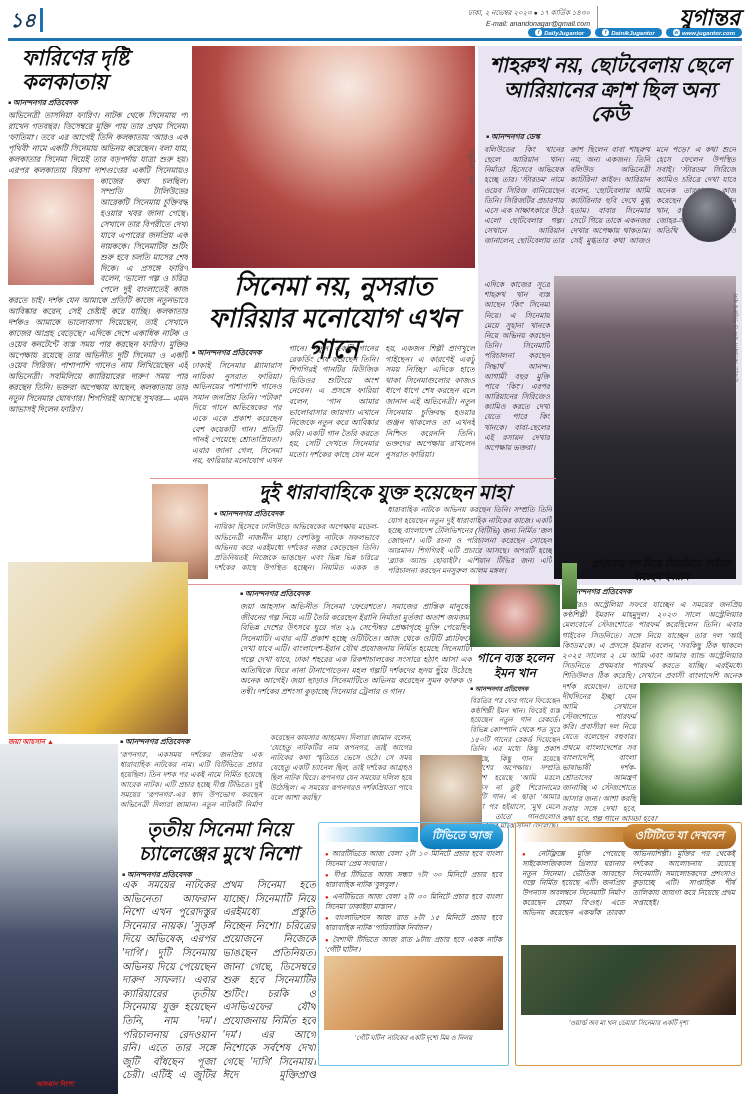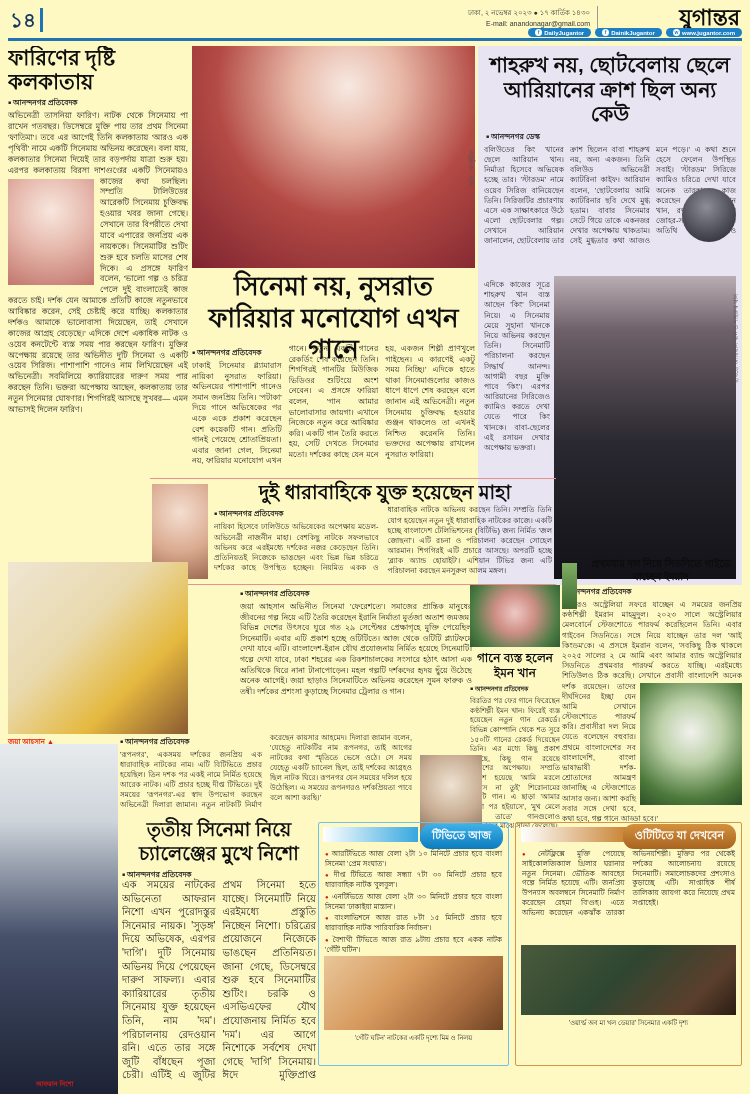--- a/index.html
+++ b/index.html
@@ -1,17 +1,17 @@
 <!DOCTYPE html>
 <html><head>
 <meta charset="utf-8">
 <style>
   html,body{margin:0;padding:0;background:#d8d8d8;}
-  .page{position:relative;width:750px;height:1094px;background:#fef9c3;margin:0 auto;
-        font-family:"Liberation Sans",sans-serif;color:#111;overflow:hidden;}
+  .page{position:relative;width:750px;height:1094px;background:#ffffff;margin:0 auto;
+        font-family:"Liberation Sans",sans-serif;color:#111;overflow:hidden;font-style:italic;}
   .abs{position:absolute;}
   
   .pagenum{left:10px;top:5px;font-size:20px;font-weight:bold;color:#14365c;}
   .hdr-bar{left:40px;top:8px;width:3px;height:24px;background:#1f74b4;}
   .section-title{left:50px;top:1px;font-size:28px;font-weight:bold;letter-spacing:.5px;}
   .section-title .p1{color:#f05a22;} .section-title .p2{color:#1f63ac;}
   .hdr-right{right:160px;top:8px;text-align:right;font-size:7px;color:#333;line-height:1.5;}
   .hdr-sep{right:152px;top:6px;width:1px;height:26px;background:#999;}
   .brand{right:10px;top:0;font-size:22px;font-weight:bold;color:#0d0d0d;}
   .social{right:8px;top:28px;display:flex;gap:4px;}
@@ -38,21 +38,21 @@
   .ph-joya{background:linear-gradient(135deg,#efe6d2 0%,#e9d9ad 40%,#e5b93f 70%,#8a5a32 100%);}
   .ph-emon{background:radial-gradient(circle at 50% 45%,#eec9c4 0%,#cf8f86 35%,#4f7d46 75%,#2f5b30 100%);}
   .ph-imran{background:radial-gradient(circle at 50% 40%,#f2f2ee 0%,#bcd0a8 35%,#4e7a3c 75%,#2c4f26 100%);}
   .ph-leaf{background:linear-gradient(180deg,#7fae62,#3f6b33);}
   .ph-dilara{background:radial-gradient(circle at 50% 35%,#efe3d2 0%,#c7ac92 50%,#79614e 100%);}
   .ph-nisho{background:linear-gradient(180deg,#e8ebee 0%,#cdd4da 22%,#46506a 55%,#1d2335 100%);}
   .ph-tv{background:linear-gradient(135deg,#e9c79a 0%,#d79a5e 40%,#a66a3d 75%,#6e4325 100%);}
   .ph-ott{background:linear-gradient(135deg,#4a5b3c 0%,#2f4630 45%,#5b3f2c 80%,#2b1d14 100%);}
   
   .art-farin{left:8px;top:46px;width:180px;height:512px;overflow:hidden;}
-  .art-farin .headline{font-size:21px;line-height:1.15;}
+  .art-farin .headline{font-size:21px;line-height:1.15;margin-left:14px;}
   .nusrat-photo{left:192px;top:46px;width:283px;height:222px;}
   .nusrat-credit{left:466px;top:150px;}
   .nusrat-head{left:192px;top:271px;width:283px;text-align:center;font-size:26px;line-height:1.22;}
   .nusrat-cols{left:192px;top:344px;width:283px;height:131px;column-count:3;column-gap:7px;overflow:hidden;}
   .nusrat-cols .bodytext{font-size:7.8px;}
   .panel-shah{left:478px;top:46px;width:264px;height:539px;background:#e9e4f1;overflow:hidden;}
   .shah-head{padding:7px 6px 0 6px;text-align:center;font-size:20.5px;line-height:1.2;}
   .shah-byline{margin:4px 0 2px 8px;}
   .shah-cols{margin:0 6px;height:110px;column-count:3;column-gap:6px;overflow:hidden;}
   .shah-cols .bodytext,.shah-leftcol .bodytext{font-size:7.5px;}

